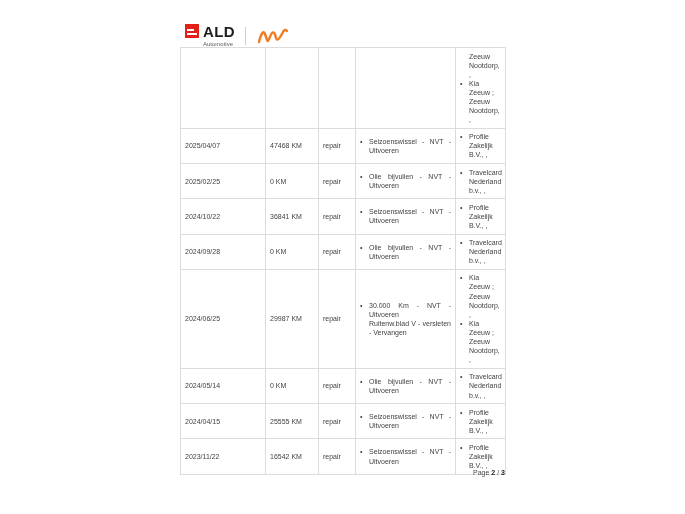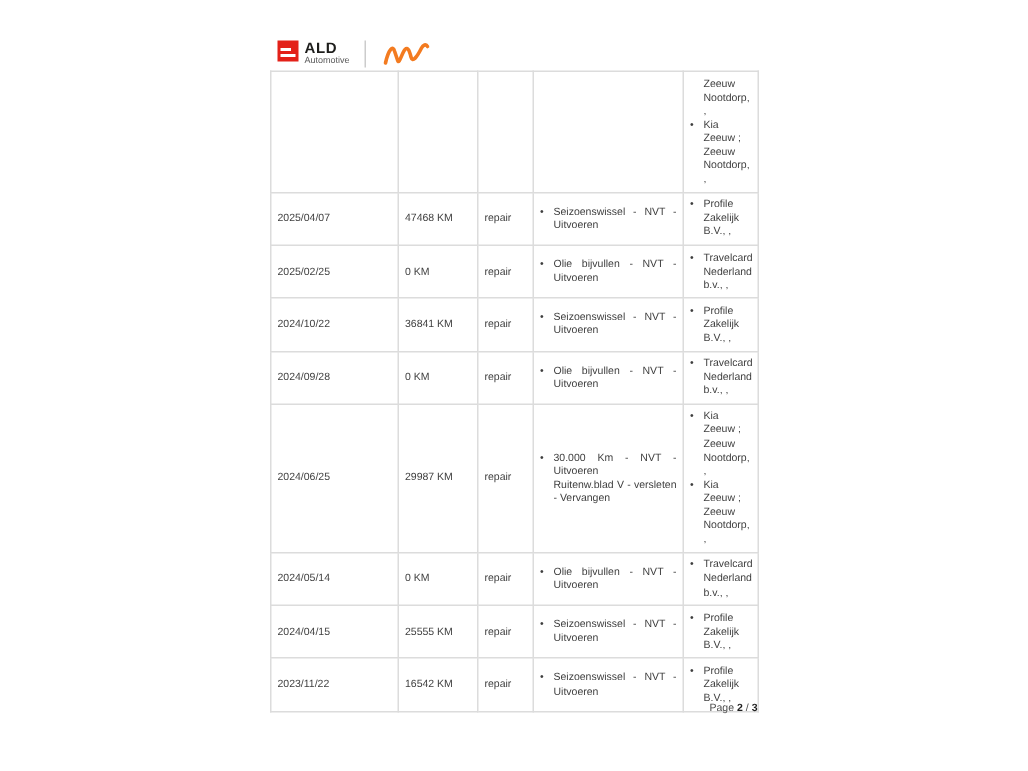--- a/index.html
+++ b/index.html
@@ -11,21 +11,21 @@
     position:relative;
     overflow:hidden;
   }
 
   
   .logos { position:absolute; left:185px; top:24px; height:24px; display:flex; align-items:center; gap:10px; }
   .ald-logo { display:flex; align-items:flex-start; gap:4px; }
   .ald-mark { width:14px; height:14px; background:#e32119; position:relative; flex:0 0 14px; }
   .ald-mark::before { content:""; position:absolute; left:2px; top:5px; width:7px; height:2px; background:#fff; }
   .ald-mark::after  { content:""; position:absolute; left:2px; top:9px; width:10px; height:2px; background:#fff; }
-  .ald-name { font-size:10px; font-weight:bold; color:#1d1d1b; letter-spacing:.4px; line-height:1.1; }
+  .ald-name { font-size:15px; font-weight:bold; color:#1d1d1b; letter-spacing:.4px; line-height:1.1; }
   .ald-sub  { font-size:6px; color:#5a5a5a; line-height:1.1; }
   .logo-sep { width:1px; height:18px; background:#cccccc; }
   .partner-logo { width:34px; height:20px; display:block; }
 
   
   .hist-table {
     position:absolute; left:180px; top:47px; width:325px;
     border-collapse:collapse; table-layout:fixed;
     font-size:7px; line-height:1.3; color:#3f3f3f;
   }

